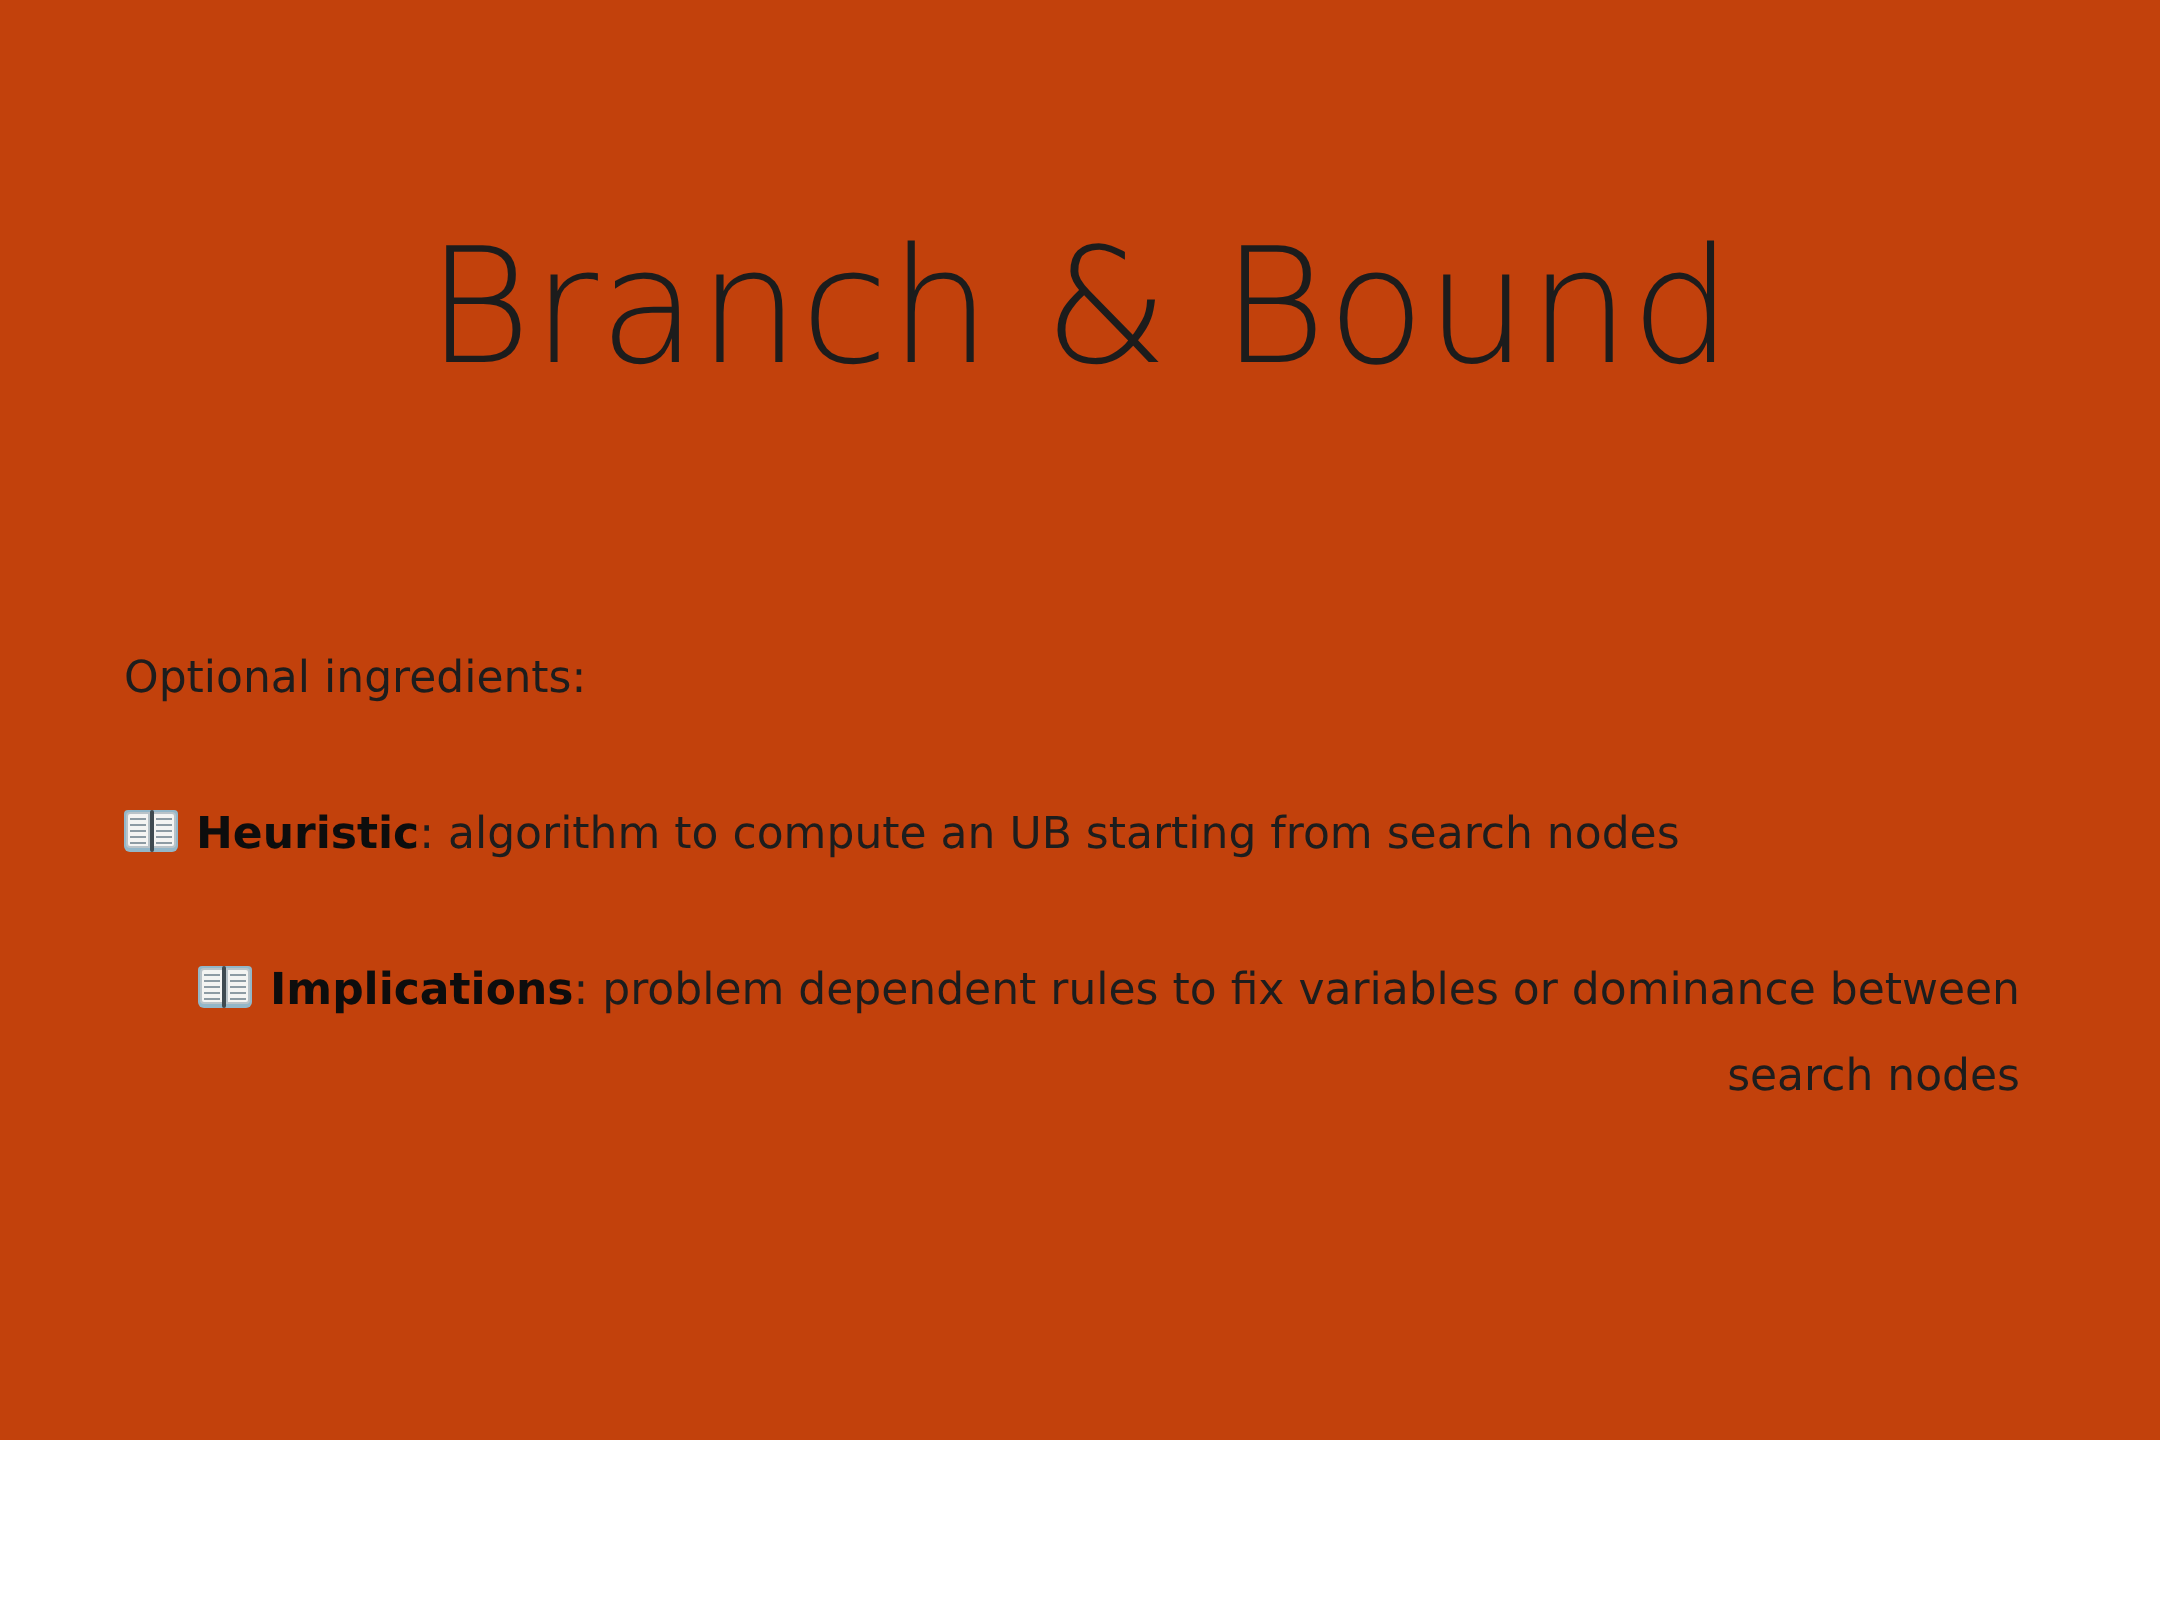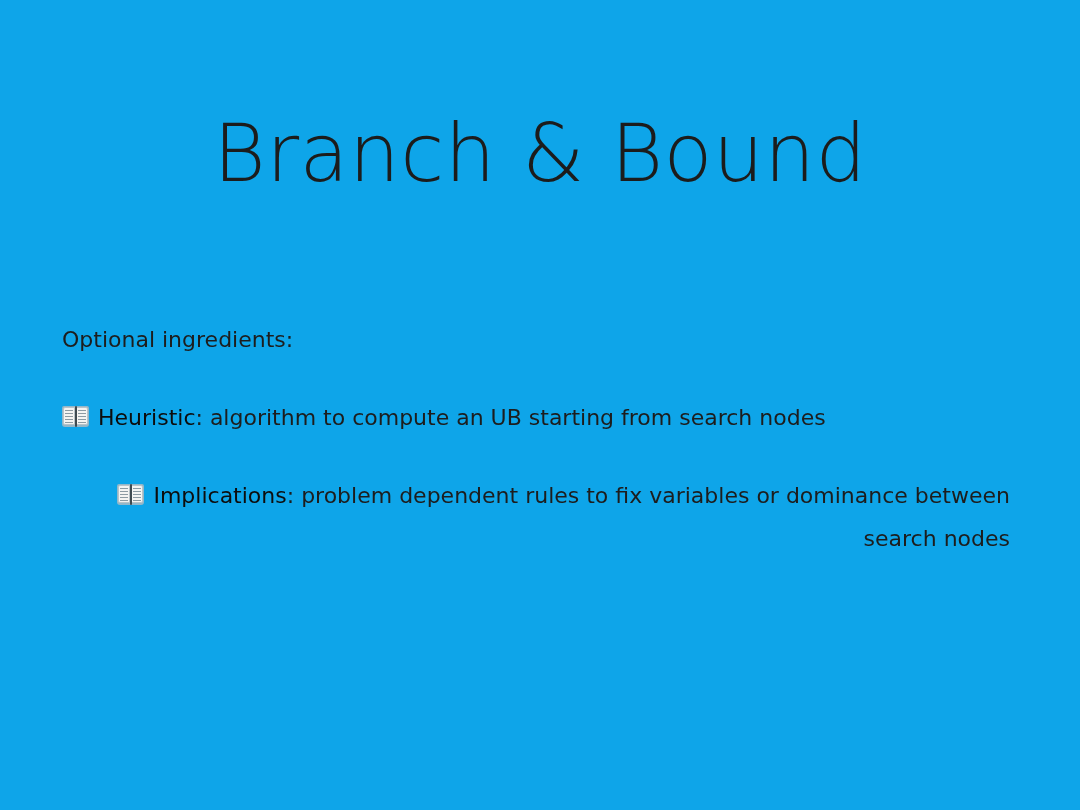--- a/index.html
+++ b/index.html
@@ -11,22 +11,22 @@
     height: 810px;
     background: #ffffff;
     font-family: "Liberation Sans", sans-serif;
     -webkit-font-smoothing: antialiased;
     overflow: hidden;
   }
 
   .slide {
     position: relative;
     width: 1080px;
-    height: 810px;
-    background: #0ea5e9;
+    height: 720px;
+    background: #c2410c;
     box-sizing: border-box;
   }
 
   
   .slide-title {
     position: absolute;
     left: 0;
     top: 55px;
     width: 1080px;
     text-align: center;
@@ -57,21 +57,21 @@
     margin: 0 0 35px 0;
     text-indent: 0;
   }
 
   .para:last-child {
     margin-bottom: 0;
     text-align: right;
   }
 
   .para-lead {
-    font-weight: 400;
+    font-weight: 700;
     color: #0d0d0d;
   }
 
   
   .book-bullet {
     display: inline-block;
     position: relative;
     width: 27px;
     height: 23px;
     vertical-align: -3px;

